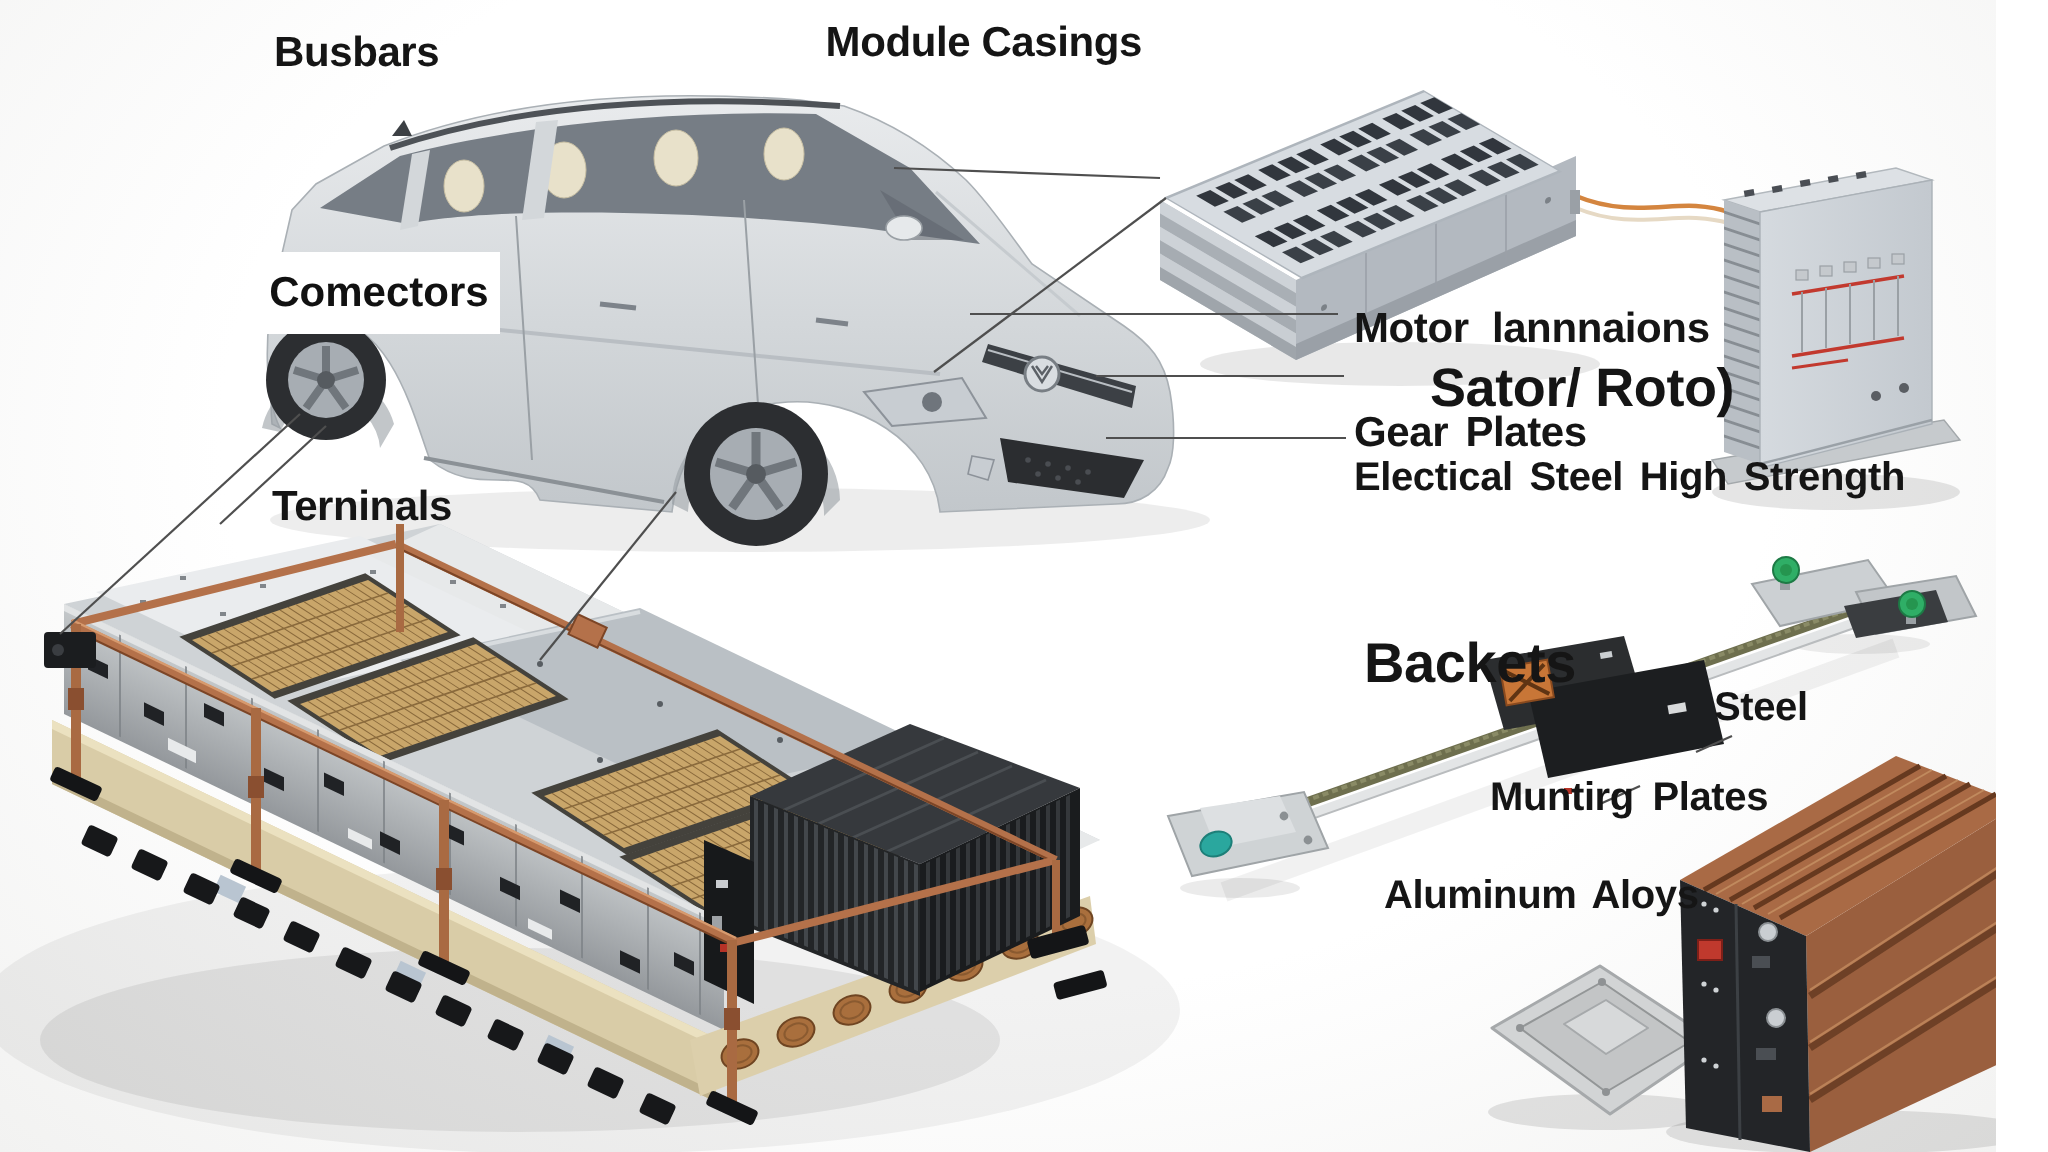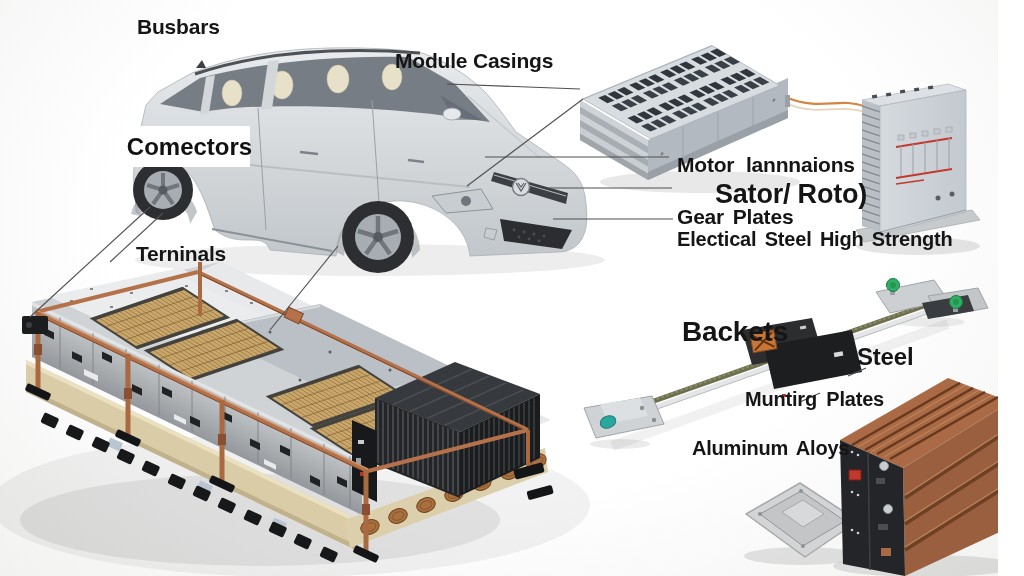--- a/index.html
+++ b/index.html
@@ -7,35 +7,35 @@
     position:relative;width:998px;height:576px;overflow:hidden;
     background:radial-gradient(ellipse at 50% 38%, #ffffff 55%, #f2f2f1 100%);
     font-family:"Liberation Sans", sans-serif;
   }
   .stage svg{position:absolute;left:0;top:0;}
   .lbl{
     position:absolute;color:#151515;font-weight:bold;white-space:nowrap;
     letter-spacing:-0.2px;
   }
   .lbl-busbars{left:137px;top:15px;font-size:21px;}
-  .lbl-module-casings{left:395px;top:10px;width:176px;text-align:left;font-size:21px;margin-top:39px;}
+  .lbl-module-casings{left:395px;top:10px;width:176px;text-align:right;font-size:21px;}
   .lbl-battery{left:395px;top:40px;width:170px;text-align:center;font-size:22px;}
   .connectors-box{
     position:absolute;left:129px;top:126px;width:121px;height:41px;background:#ffffff;
-    display:flex;align-items:center;justify-content:center;font-size:24px;font-weight:bold;color:#111;
+    display:flex;align-items:center;justify-content:center;font-size:21px;font-weight:bold;color:#111;
   }
   .lbl-terminals{left:136px;top:242px;font-size:21px;}
   .lbl-powertrain{left:688px;top:127px;font-size:21px;}
   .lbl-motor{left:677px;top:153px;font-size:21px;word-spacing:6px;}
   .lbl-stator{left:715px;top:179px;font-size:27px;}
   .lbl-gear{left:677px;top:205px;font-size:21px;word-spacing:3px;}
   .lbl-esteel{left:677px;top:228px;font-size:20px;word-spacing:3px;}
   .lbl-chassis{left:443px;top:283px;font-size:19px;word-spacing:7px;}
   .lbl-brackets{left:682px;top:316px;font-size:28px;}
-  .lbl-steel{left:857px;top:343px;font-size:24px;}
+  .lbl-steel{left:857px;top:343px;font-size:20px;}
   .lbl-mounting{left:745px;top:388px;font-size:20px;word-spacing:4px;}
   .lbl-aluminum{left:692px;top:437px;font-size:20px;word-spacing:3px;}
 </style>
 </head>
 <body>
 
 <div class="stage">
 
 <svg width="1024" height="576" viewBox="0 0 1024 576">
   <defs>

